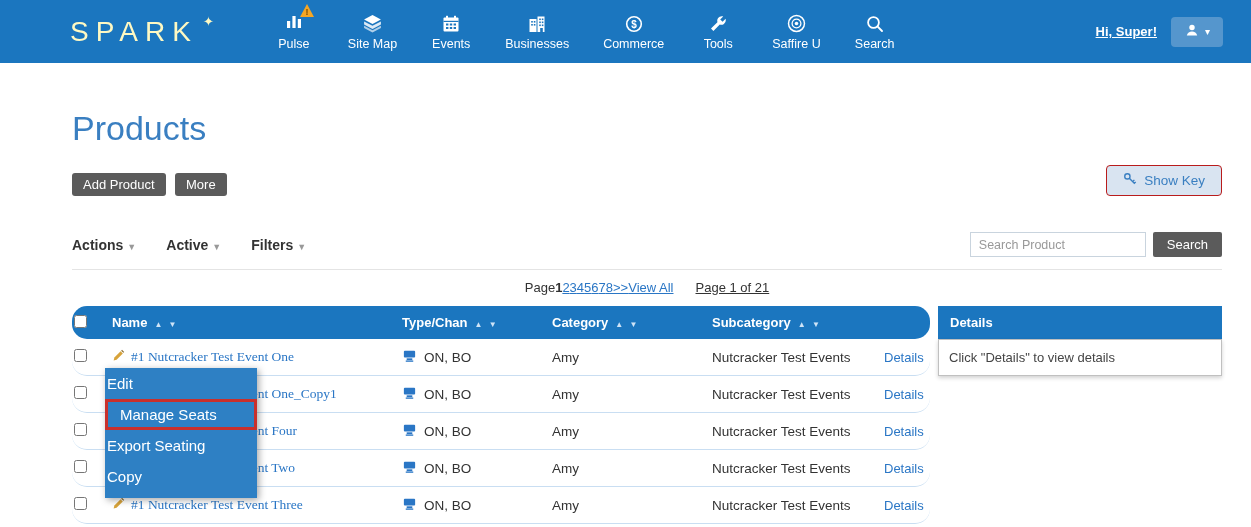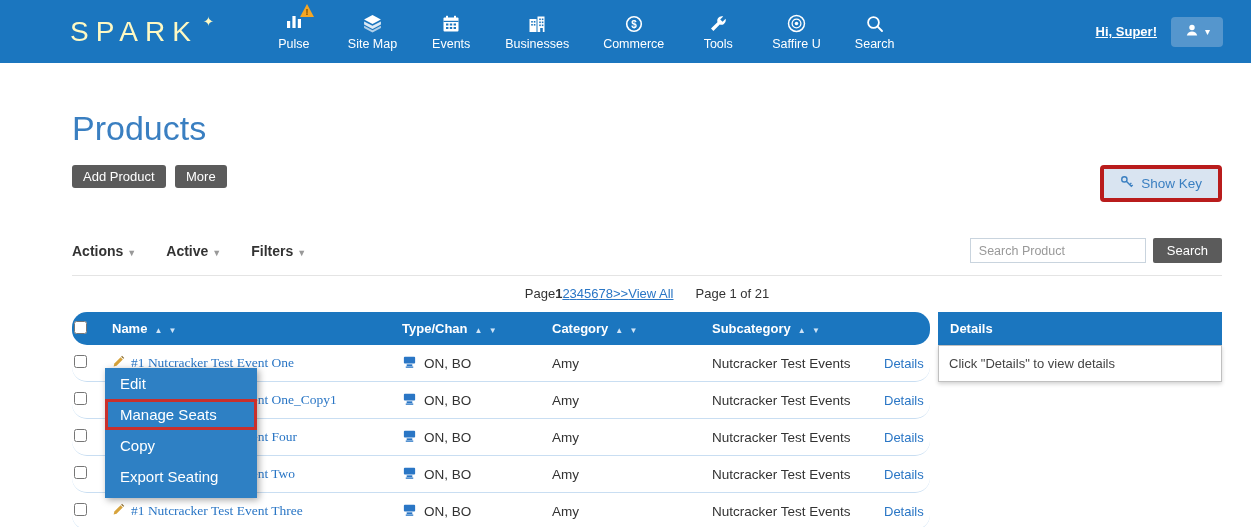--- a/index.html
+++ b/index.html
@@ -15,36 +15,36 @@
   .nav-icon-wrap { position:relative; height:22px; display:flex; align-items:flex-end; }
   .nav-badge { position:absolute; top:-8px; right:-10px; }
   .nav-right { margin-left:auto; display:flex; align-items:center; gap:14px; }
   .greeting { color:#fff; font-weight:bold; font-size:13px;text-decoration:underline; }
   .user-btn { width:52px; height:30px; background:#5596cd; border-radius:4px; display:flex; align-items:center; justify-content:center; gap:5px; cursor:pointer; }
   .user-btn .caret { color:#fff; font-size:10px; }
 
   
   .content { padding:0 29px 0 72px; }
   .page-title { color:#3a7fc1; font-size:34px; font-weight:400; margin-top:46px; }
-  .btn-row { display:flex; justify-content:space-between; align-items:flex-start; margin-top:17px; }
+  .btn-row { display:flex; justify-content:space-between; align-items:flex-end; margin-top:17px; }
   .gray-btn { background:#5b5b5b; color:#fff; border:none; font-size:13px; padding:4px 11px; border-radius:3px; margin-right:5px; cursor:pointer; font-family:inherit; }
-  .showkey-btn { background:#d9e4f1; color:#3a7fc1; border:4px solid #b91c1c; font-size:13.5px; padding:6px 16px; border-radius:4px; display:flex; align-items:center; gap:7px; cursor:pointer; font-family:inherit; }
+  .showkey-btn { background:#d9e4f1; color:#3a7fc1; border:1px solid #b91c1c; font-size:13.5px; padding:6px 16px; border-radius:4px; display:flex; align-items:center; gap:7px; cursor:pointer; font-family:inherit; }
 
   .toolbar { display:flex; align-items:center; margin-top:36px; border-bottom:1px solid #e4e4e4; padding-bottom:12px; }
   .tb-menu { font-weight:bold; color:#333; font-size:14px; margin-right:30px; cursor:pointer; }
   .tb-menu .caret { color:#999; font-size:9px; margin-left:4px; }
   .tb-right { margin-left:auto; display:flex; align-items:center; gap:7px; }
   .search-input { width:176px; height:25px; border:1px solid #c9d4de; padding:0 8px; font-size:12.5px; color:#555; font-family:inherit; }
   .search-input::placeholder { color:#999; }
   .search-btn { background:#5b5b5b; color:#fff; border:none; font-size:13px; padding:5px 14px; border-radius:2px; cursor:pointer; font-family:inherit; }
 
   .pagination { display:flex; justify-content:center; align-items:center; gap:0; margin-top:10px; font-size:13px; color:#333; }
   .pagination a { color:#2a76c5; text-decoration:underline; cursor:pointer; }
   .pagination .current { font-weight:bold; }
-  .pagination .summary { margin-left:22px; }
+  .pagination .summary { margin-left:22px;text-decoration:underline; }
 
   .main { display:flex; gap:8px; margin-top:11px; align-items:flex-start; }
 
   
   .table { width:858px; }
   .t-head, .t-row { display:grid; grid-template-columns:38px 290px 150px 160px 172px 48px; align-items:center;border-radius:15px; }
   .t-head { background:#1b76bf; color:#fff; height:33px; font-size:13px; font-weight:bold; }
   .t-head .cell, .t-row .cell { padding-left:2px; }
   .cb-cell { padding-left:13px; }
   input[type="checkbox"] { width:13px; height:13px; cursor:pointer; }
@@ -55,21 +55,21 @@
   .type-cell { display:flex; align-items:center; gap:7px; }
   .details-link { color:#2a76c5; text-decoration:none; cursor:pointer; font-size:13px; }
 
   
   .details-panel { width:290px; }
   .dp-head { background:#1b76bf; color:#fff; font-weight:bold; font-size:13px; height:33px; display:flex; align-items:center; padding-left:12px; }
   .dp-body { border:1px solid #c0c0c0; background:#fff; height:37px; display:flex; align-items:center; padding:0 10px; font-size:13px; color:#444; box-shadow:0 2px 4px rgba(0,0,0,.18); }
 
   
   .ctx-menu { position:absolute; left:105px; top:368px; width:152px; background:#2e80c4; color:#fff; font-size:15px; box-shadow:2px 2px 7px rgba(0,0,0,.35); z-index:10; padding-bottom:6px; }
-  .ctx-item { padding:7px 15px; cursor:pointer; }
+  .ctx-item { padding:7px 2px; cursor:pointer; }
   .ctx-item.highlighted { border:3px solid #c9302c; padding:4px 12px; }
 </style>
 </head>
 <body>
 
 <div class="page-root">
 
   <div class="topbar">
     <div class="logo">
       <span>SPARK</span>
@@ -370,17 +370,17 @@
       <div class="details-panel">
         <div class="dp-head">Details</div>
         <div class="dp-body">Click "Details" to view details</div>
       </div>
     </div>
   </div>
 
   <div class="ctx-menu">
     <div class="ctx-item">Edit</div>
     <div class="ctx-item highlighted">Manage Seats</div>
+    <div class="ctx-item">Export Seating</div>
     <div class="ctx-item">Copy</div>
-    <div class="ctx-item">Export Seating</div>
   </div>
 
 </div>
 
 </body></html>

